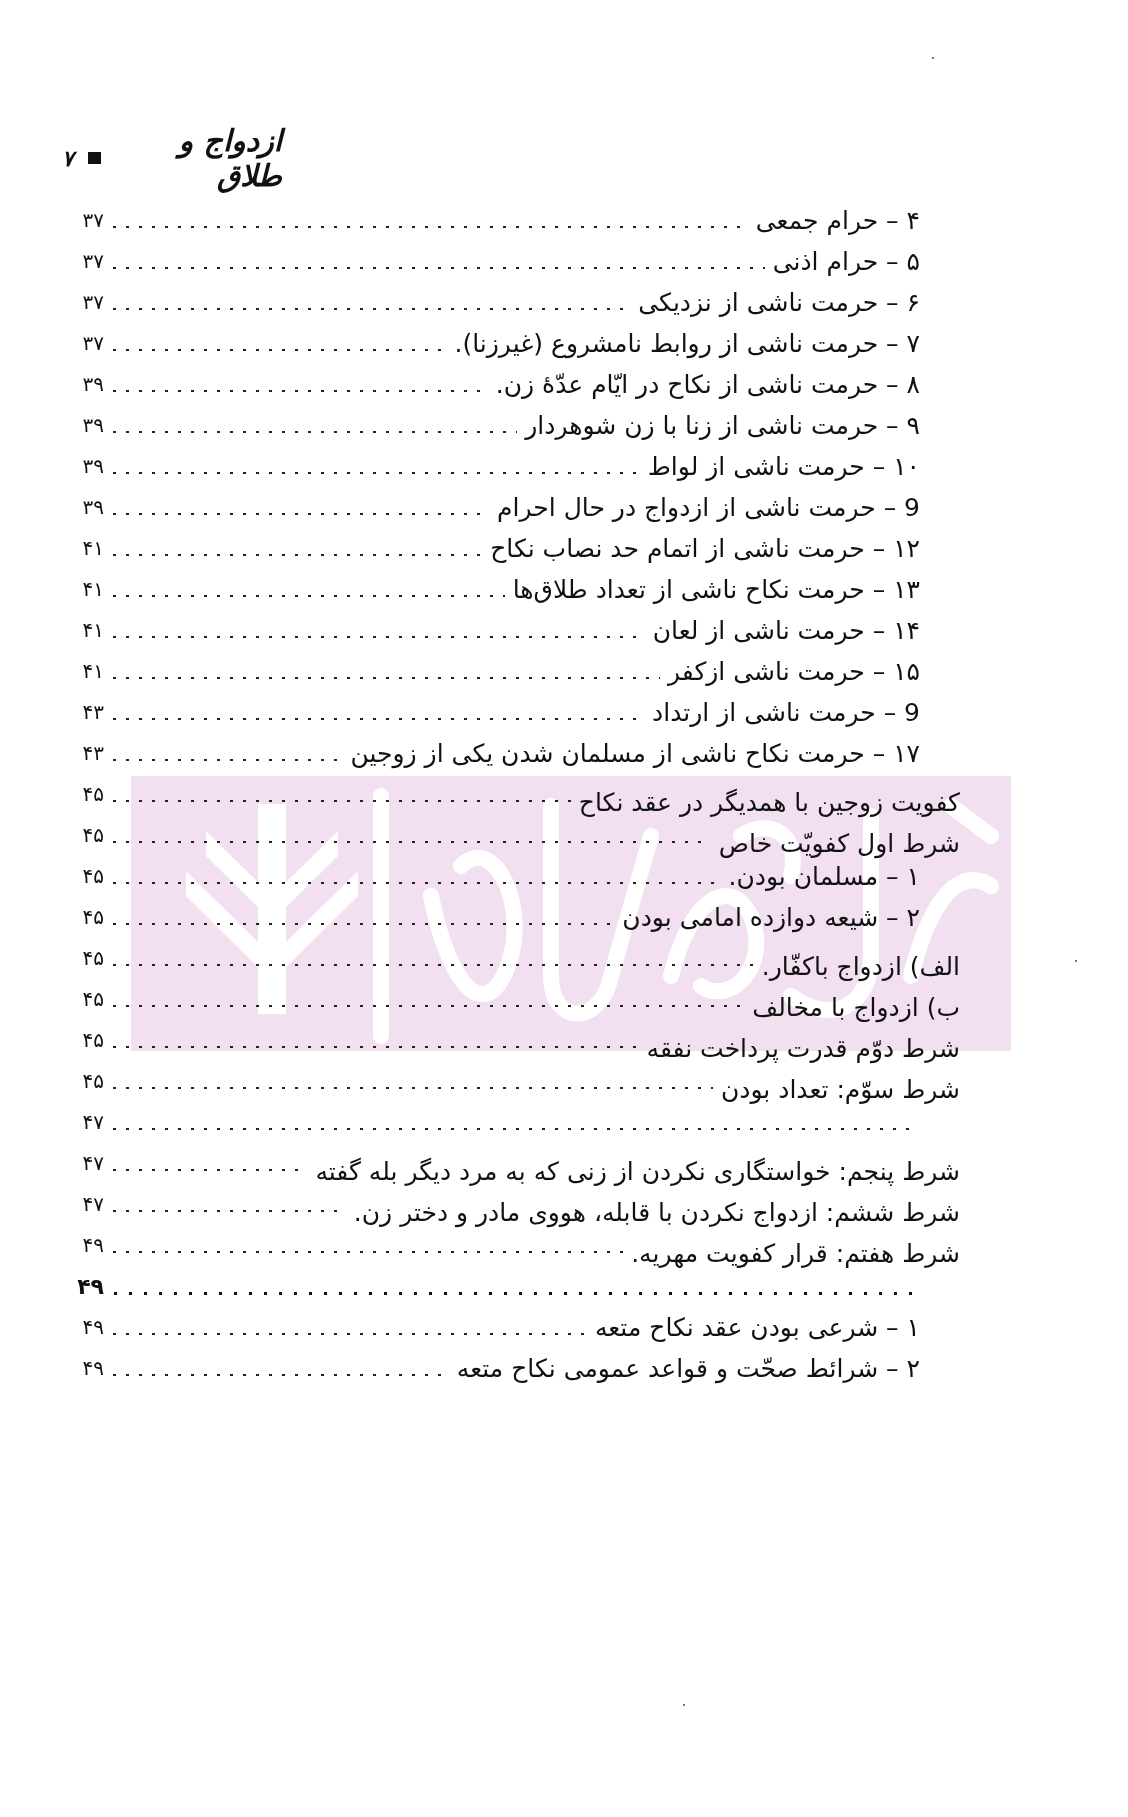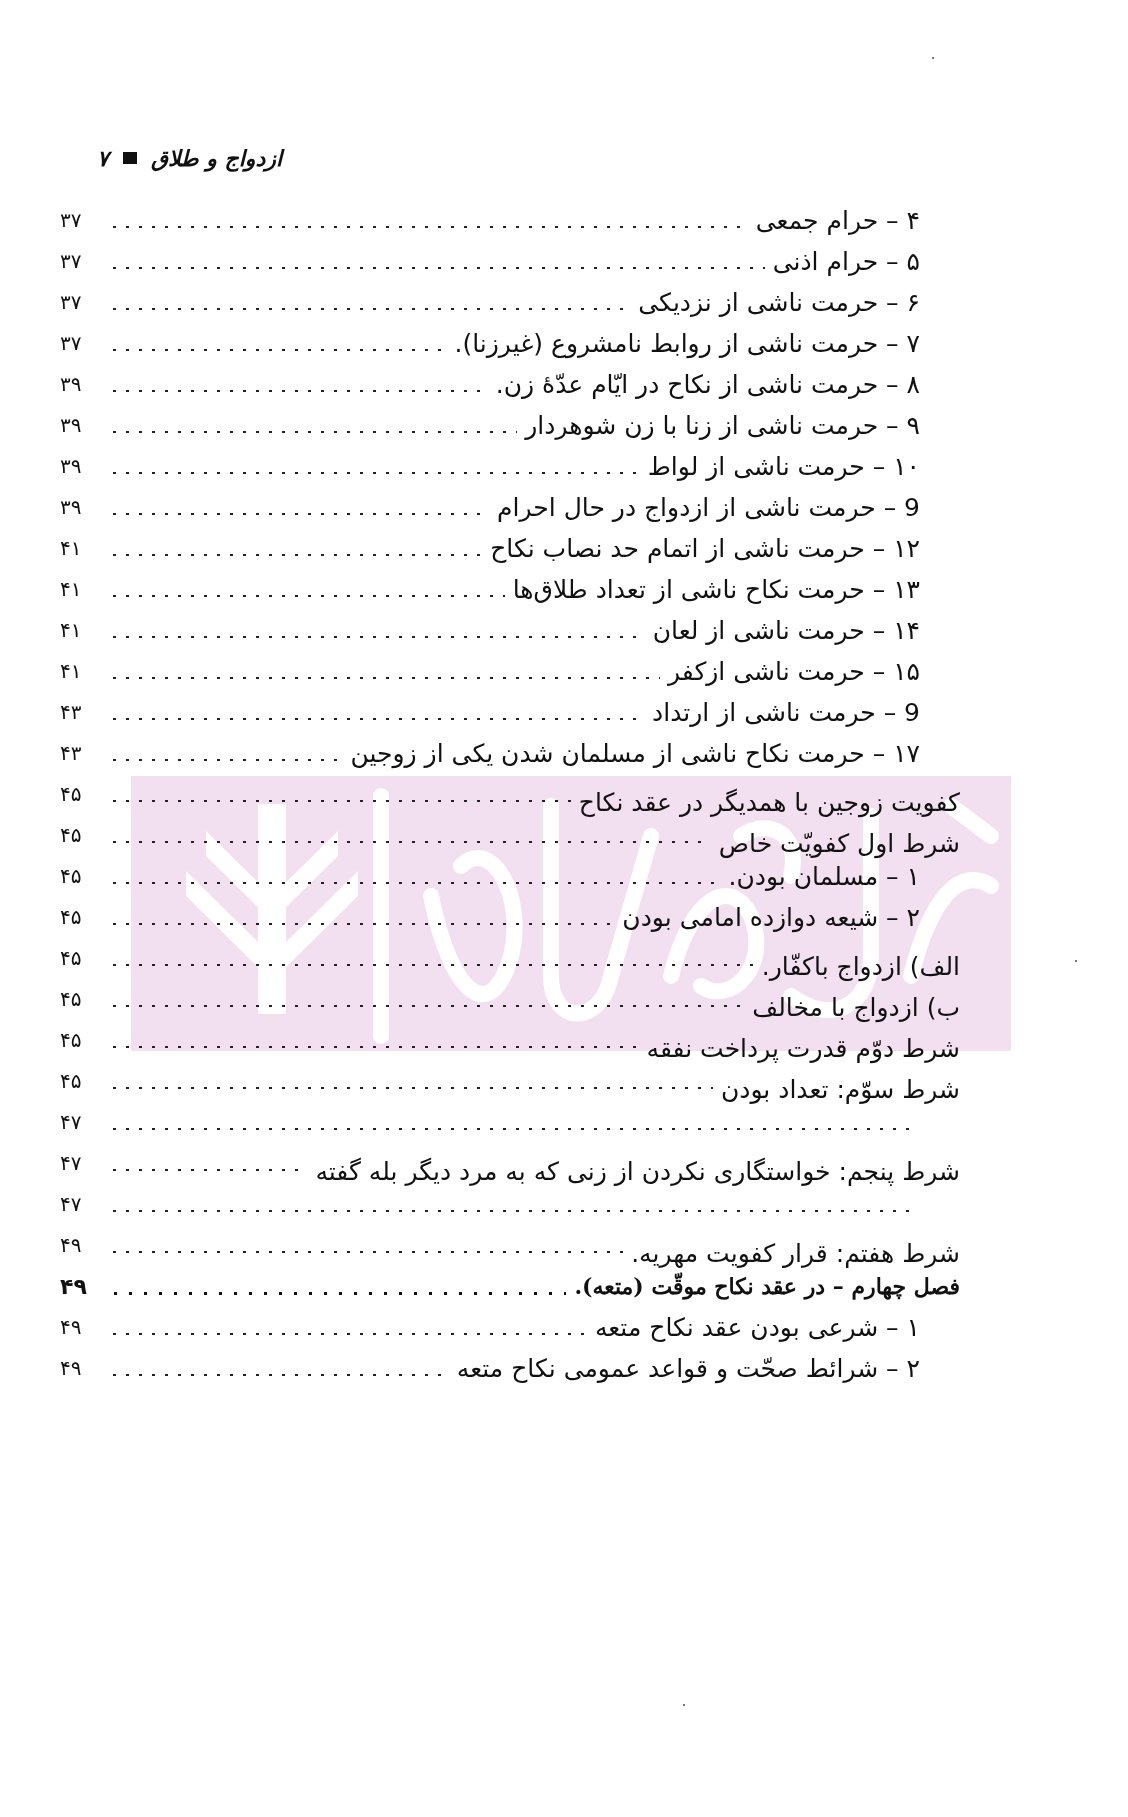--- a/index.html
+++ b/index.html
@@ -45,21 +45,21 @@
       direction: rtl;
       display: flex;
       align-items: center;
       gap: 14px;
       z-index: 2;
     }
     .running-title {
       font-family: "DejaVu Serif", serif;
       font-weight: bold;
       font-style: italic;
-      font-size: 22px;
+      font-size: 30px;
       text-align: right;
     }
     .header-square {
       width: 14px;
       height: 12px;
       background: #111;
       display: inline-block;
     }
     .page-number {
       font-family: "DejaVu Serif", serif;
@@ -98,21 +98,21 @@
       align-self: center;
       margin-top: 14px;
       background-image: radial-gradient(circle, #222 1.2px, transparent 1.4px);
       background-size: 13px 4px;
       background-repeat: repeat-x;
       background-position: left center;
       height: 4px;
     }
     .toc-page {
       width: 44px;
-      text-align: left;
+      text-align: right;
       font-family: "DejaVu Sans", sans-serif;
       font-size: 20px;
       direction: rtl;
     }
     .level-1 .toc-title { margin-right: 0px; }
     .level-0 .toc-title { margin-right: -40px; margin-top: 16px; }
     .chapter .toc-title {
       font-family: "DejaVu Serif", serif;
       font-weight: bold;
       font-size: 22px;
@@ -282,30 +282,30 @@
     <div class="toc-row level-0" style="top:902px;">
       <span class="toc-leader"></span>
       <span class="toc-page">۴۷</span>
     </div>
     <div class="toc-row level-0" style="top:943px;">
       <span class="toc-title">شرط پنجم: خواستگاری نکردن از زنی که به مرد دیگر بله گفته</span>
       <span class="toc-leader"></span>
       <span class="toc-page">۴۷</span>
     </div>
     <div class="toc-row level-0" style="top:984px;">
+      <span class="toc-title">شرط ششم: ازدواج نکردن با قابله، هووی مادر و دختر زن.</span>
       <span class="toc-leader"></span>
       <span class="toc-page">۴۷</span>
     </div>
     <div class="toc-row level-0" style="top:1025px;">
       <span class="toc-title">شرط هفتم: قرار کفویت مهریه.</span>
       <span class="toc-leader"></span>
       <span class="toc-page">۴۹</span>
     </div>
     <div class="toc-row chapter" style="top:1066px;">
-      <span class="toc-title">فصل چهارم – در عقد نکاح موقّت (متعه).</span>
       <span class="toc-leader"></span>
       <span class="toc-page">۴۹</span>
     </div>
     <div class="toc-row level-1" style="top:1107px;">
       <span class="toc-title">۱ – شرعی بودن عقد نکاح متعه</span>
       <span class="toc-leader"></span>
       <span class="toc-page">۴۹</span>
     </div>
     <div class="toc-row level-1" style="top:1148px;">
       <span class="toc-title">۲ – شرائط صحّت و قواعد عمومی نکاح متعه</span>

